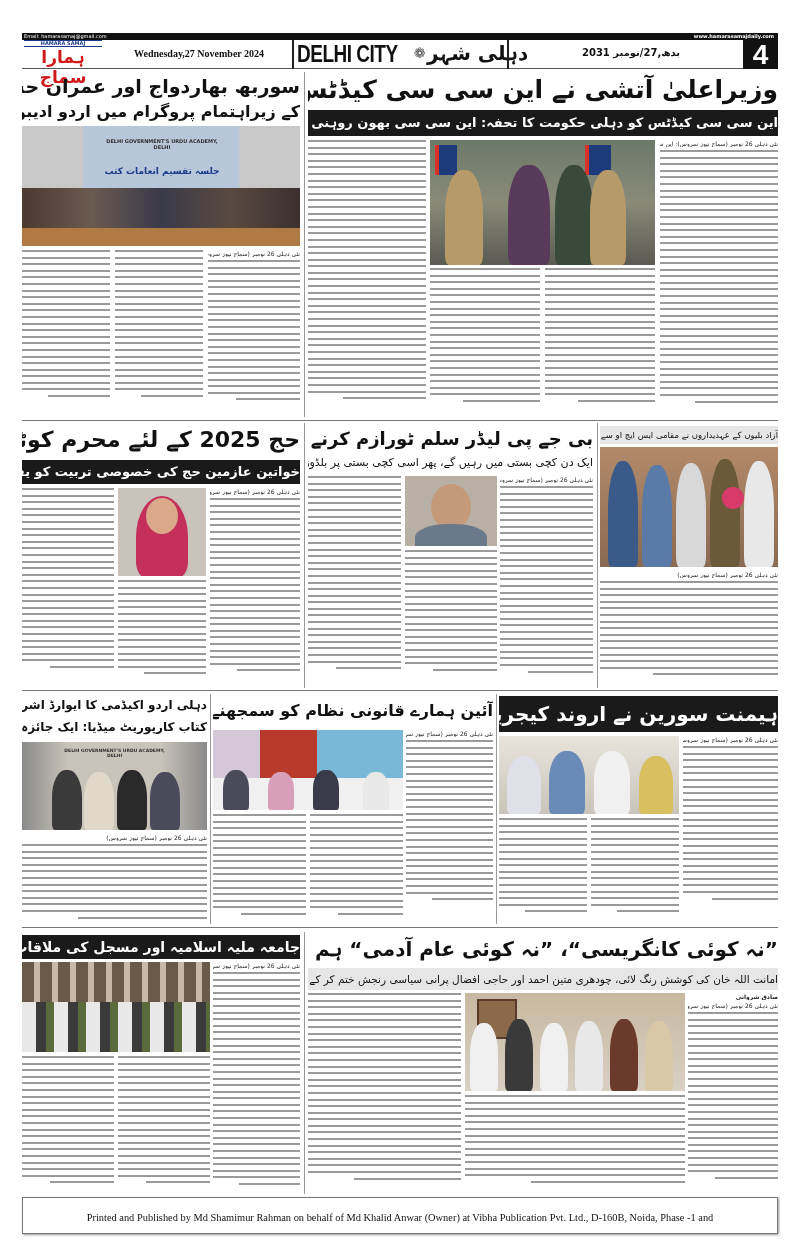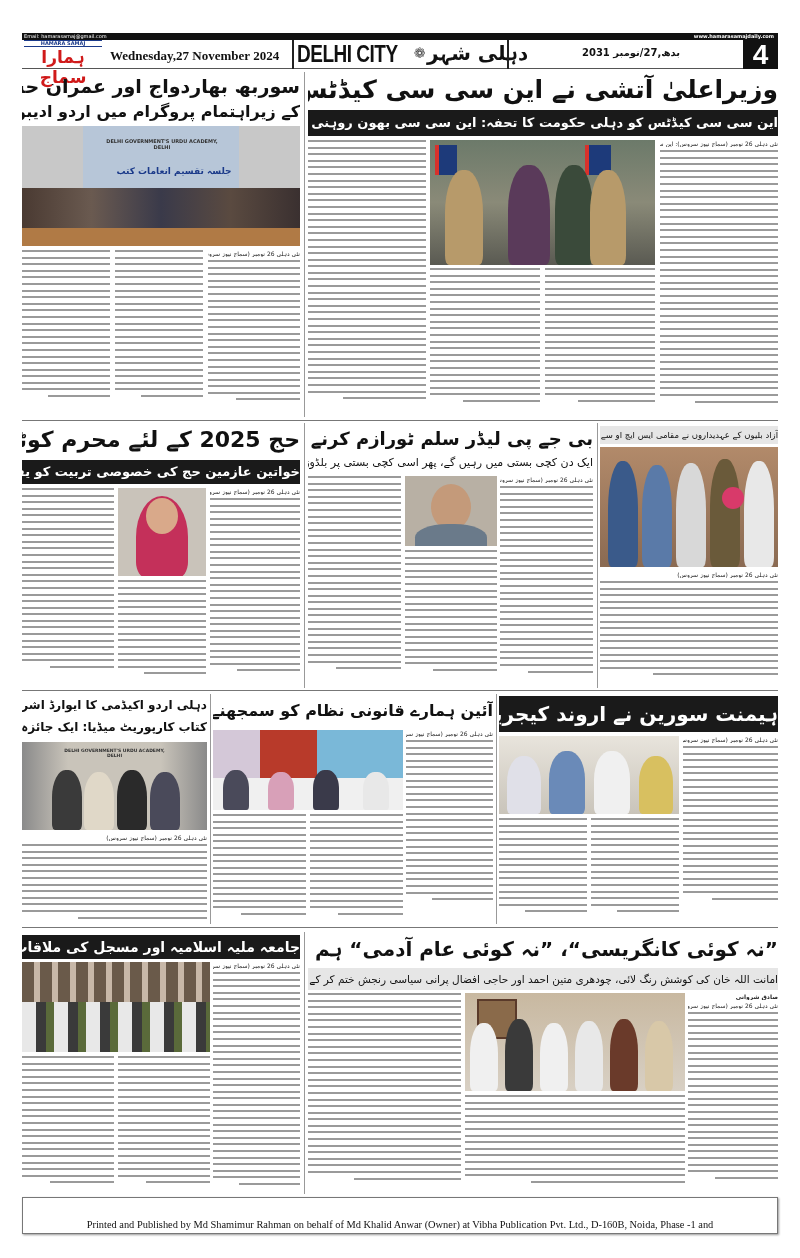--- a/index.html
+++ b/index.html
@@ -5,42 +5,42 @@
   * { box-sizing: border-box; margin: 0; padding: 0; }
   body { width: 800px; height: 1258px; background: #fff; font-family: "DejaVu Sans", sans-serif; position: relative; overflow: hidden; color: #111; }
   
   .topbar { position: absolute; left: 22px; top: 33px; width: 756px; height: 7px; background: #111; }
   .topbar .email { position: absolute; left: 2px; top: 0; font-size: 5px; color: #fff; line-height: 7px; }
   .topbar .web { position: absolute; right: 4px; top: 0; font-size: 5px; color: #fff; line-height: 7px; font-weight: bold; }
   .mast { position: absolute; left: 22px; top: 40px; width: 756px; height: 29px; border-bottom: 1px solid #555; }
   .logo { position: absolute; left: 0; top: 0; width: 82px; height: 41px; }
   .logo .en { font-size: 5px; color: #1b3a8a; font-weight: bold; text-align: center; border-top: 1px solid #1b3a8a; border-bottom: 1px solid #1b3a8a; line-height: 5px; width: 78px; margin-left: 2px; }
   .logo .ur { font-size: 17px; color: #d01a1a; font-weight: bold; text-align: center; line-height: 20px; direction: rtl; }
-  .mast .date-en { position: absolute; left: 88px; top: 8px; font-family: "Liberation Serif", serif; font-weight: bold; font-size: 13px; }
+  .mast .date-en { position: absolute; left: 112px; top: 8px; font-family: "Liberation Serif", serif; font-weight: bold; font-size: 10px; }
   .mast .sep { position: absolute; top: 0; height: 29px; border-left: 2px solid #222; }
   .mast .city { position: absolute; left: 275px; top: 1px; font-family: "Liberation Sans", sans-serif; font-weight: bold; font-size: 19px; letter-spacing: -0.5px; transform: scaleY(1.25); transform-origin: top; }
   .mast .flower { position: absolute; left: 392px; top: 5px; font-size: 14px; color: #444; }
   .mast .city-ur { position: absolute; left: 405px; top: 1px; font-weight: bold; font-size: 20px; direction: rtl; }
   .mast .date-ur { position: absolute; left: 560px; top: 7px; font-size: 10px; font-weight: bold; direction: rtl; }
   .pageno { position: absolute; left: 743px; top: 40px; width: 35px; height: 29px; background: #111; color: #fff; font-family: "Liberation Sans", sans-serif; font-weight: bold; font-size: 28px; text-align: center; line-height: 29px; }
 
   .head { position: absolute; direction: rtl; text-align: center; font-weight: bold; color: #111; white-space: nowrap; overflow: hidden; }
   .head.dark { background: #1a1a1a; color: #fff; }
   .head.gray { background: #e6e6e6; }
   .photo { position: absolute; overflow: hidden; background: #7d7d7d; }
   .photo .bg { position: absolute; inset: 0; }
   .person { position: absolute; border-radius: 45% 45% 10% 10%; }
   .textcol { position: absolute; overflow: hidden; }
   .textcol .line { height: 2px; background: #9a9a9a; margin-bottom: 4.6px; }
   .textcol .line.short { width: 70%; margin-left: auto; }
   .rule-v { position: absolute; border-left: 1px solid #999; }
   .rule-h { position: absolute; border-top: 1px solid #777; }
   .caption { position: absolute; font-size: 6px; direction: rtl; text-align: right; color: #222; overflow: hidden; white-space: nowrap; }
 
-  .footer { position: absolute; left: 22px; top: 1197px; width: 756px; height: 37px; border: 1px solid #777; box-shadow: 1px 1px 2px #999; text-align: center; font-family: "Liberation Serif", serif; font-size: 10.4px; line-height: 15px; padding-top: 19px; color: #111; }
+  .footer { position: absolute; left: 22px; top: 1197px; width: 756px; height: 37px; border: 1px solid #777; box-shadow: 1px 1px 2px #999; text-align: center; font-family: "Liberation Serif", serif; font-size: 10.4px; line-height: 15px; padding-top: 12px; color: #111; }
 </style>
 </head>
 <body>
 
 <div class="topbar">
   <span class="email">Email: hamarasamaj@gmail.com</span>
   <span class="web">www.hamarasamajdaily.com</span>
 </div>
 <div class="mast">
   <div class="logo">
@@ -55,21 +55,21 @@
   <div class="sep" style="left:485px"></div>
   <div class="date-ur">بدھ,27/نومبر 2031</div>
 </div>
 <div class="pageno">4</div>
 
 <div class="head" style="left:22px;top:72px;width:278px;height:28px;font-size:19px;line-height:28px;">سوربھ بھاردواج اور عمران حسین نے اردو اکادمی</div>
 <div class="head" style="left:22px;top:100px;width:278px;height:24px;font-size:16px;line-height:24px;">کے زیراہتمام پروگرام میں اردو ادیبوں کو اعزاز سے نوازا</div>
 <div class="photo" style="left:22px;top:126px;width:278px;height:120px;">
   <div class="bg" style="background:linear-gradient(90deg,#c8c8c8 0,#c8c8c8 22%,#b7c6d8 22%,#b7c6d8 78%,#c8c8c8 78%);"></div>
   <div style="position:absolute;left:80px;top:12px;width:120px;font-size:5px;color:#333;text-align:center;font-weight:bold;">DELHI GOVERNMENT'S URDU ACADEMY, DELHI</div>
-  <div style="position:absolute;left:80px;top:40px;width:120px;font-size:9px;color:#1b3a8a;text-align:center;direction:rtl;font-weight:bold;margin-left:12px;">جلسہ تقسیم انعامات کتب</div>
+  <div style="position:absolute;left:80px;top:40px;width:120px;font-size:9px;color:#1b3a8a;text-align:center;direction:rtl;font-weight:bold;">جلسہ تقسیم انعامات کتب</div>
   <div style="position:absolute;left:0;bottom:0;width:100%;height:58px;background:linear-gradient(90deg,#4a3a32,#6a5a50,#3a3a4a,#5a4a40,#3a3030);"></div>
   <div style="position:absolute;left:0;bottom:0;width:100%;height:18px;background:#b07a45;"></div>
 </div>
 <div class="textcol" style="left:22px;top:250px;width:88px;height:160px;">
     <div class="line"></div>
     <div class="line"></div>
     <div class="line"></div>
     <div class="line"></div>
     <div class="line"></div>
     <div class="line"></div>

